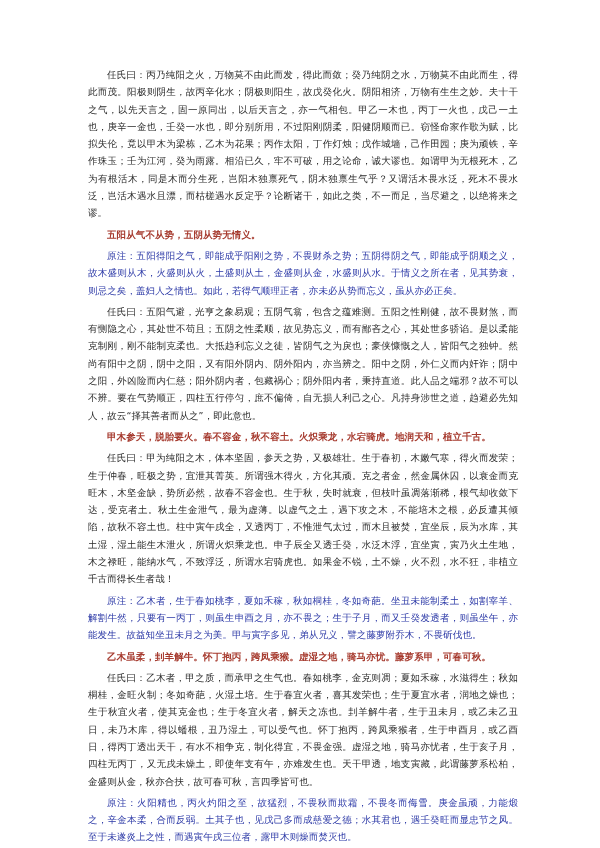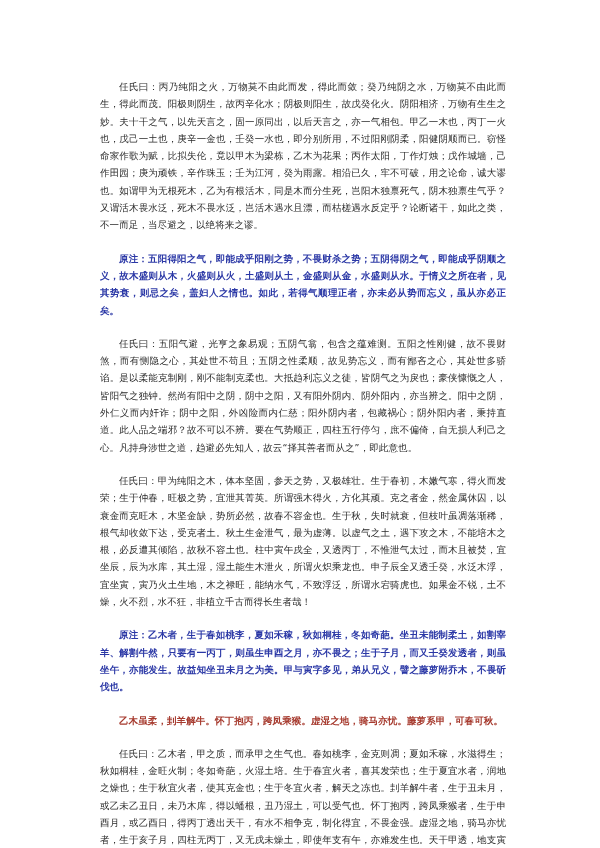--- a/index.html
+++ b/index.html
@@ -14,41 +14,43 @@
     font-family: "DejaVu Sans", sans-serif;
   }
   .page {
     box-sizing: border-box;
     width: 600px;
     height: 848px;
     padding: 62px 78px 20px 84px;
     background: #ffffff;
   }
   .doc-body p.para {
-    margin: 16px;
+    margin: 4px;
     padding: 0;
     font-size: 9.5px;
     line-height: 17.3px;
     text-align: justify;
     text-justify: inter-ideograph;
     text-indent: 2em;
     word-break: break-all;
     letter-spacing: 0.1px;
   }
   .para.ren-commentary { color: #2a2a2a; }
   .para.classic-verse  { color: #a63a2e; font-weight: bold; }
-  .para.original-note  { color: #2b38a6; font-weight: bold; }
+  .para.original-note  { color: #2b38a6; font-weight: normal; }
 </style>
 </head>
 <body>
 
 <div class="page">
   <div class="doc-body" id="doc-body">
       <p class="para ren-commentary">任氏曰：丙乃纯阳之火，万物莫不由此而发，得此而敛；癸乃纯阴之水，万物莫不由此而生，得此而茂。阳极则阴生，故丙辛化水；阴极则阳生，故戊癸化火。阴阳相济，万物有生生之妙。夫十干之气，以先天言之，固一原同出，以后天言之，亦一气相包。甲乙一木也，丙丁一火也，戊己一土也，庚辛一金也，壬癸一水也，即分别所用，不过阳刚阴柔，阳健阴顺而已。窃怪命家作歌为赋，比拟失伦，竟以甲木为梁栋，乙木为花果；丙作太阳，丁作灯烛；戊作城墙，己作田园；庚为顽铁，辛作珠玉；壬为江河，癸为雨露。相沿已久，牢不可破，用之论命，诚大谬也。如谓甲为无根死木，乙为有根活木，同是木而分生死，岂阳木独禀死气，阴木独禀生气乎？又谓活木畏水泛，死木不畏水泛，岂活木遇水且漂，而枯槎遇水反定乎？论断诸干，如此之类，不一而足，当尽避之，以绝将来之谬。</p>
+      <p class="para classic-verse">五阳从气不从势，五阴从势无情义。</p>
       <p class="para original-note">原注：五阳得阳之气，即能成乎阳刚之势，不畏财杀之势；五阴得阴之气，即能成乎阴顺之义，故木盛则从木，火盛则从火，土盛则从土，金盛则从金，水盛则从水。于情义之所在者，见其势衰，则忌之矣，盖妇人之情也。如此，若得气顺理正者，亦未必从势而忘义，虽从亦必正矣。</p>
       <p class="para ren-commentary">任氏曰：五阳气避，光亨之象易观；五阴气翕，包含之蕴难测。五阳之性刚健，故不畏财煞，而有恻隐之心，其处世不苟且；五阴之性柔顺，故见势忘义，而有鄙吝之心，其处世多骄谄。是以柔能克制刚，刚不能制克柔也。大抵趋利忘义之徒，皆阴气之为戾也；豪侠慷慨之人，皆阳气之独钟。然尚有阳中之阴，阴中之阳，又有阳外阴内、阴外阳内，亦当辨之。阳中之阴，外仁义而内奸诈；阴中之阳，外凶险而内仁慈；阳外阴内者，包藏祸心；阴外阳内者，秉持直道。此人品之端邪？故不可以不辨。要在气势顺正，四柱五行停匀，庶不偏倚，自无损人利己之心。凡持身涉世之道，趋避必先知人，故云“择其善者而从之”，即此意也。</p>
+      <p class="para classic-verse">甲木参天，脱胎要火。春不容金，秋不容土。火炽乘龙，水宕骑虎。地润天和，植立千古。</p>
       <p class="para ren-commentary">任氏曰：甲为纯阳之木，体本坚固，参天之势，又极雄壮。生于春初，木嫩气寒，得火而发荣；生于仲春，旺极之势，宜泄其菁英。所谓强木得火，方化其顽。克之者金，然金属休囚，以衰金而克旺木，木坚金缺，势所必然，故春不容金也。生于秋，失时就衰，但枝叶虽凋落渐稀，根气却收敛下达，受克者土。秋土生金泄气，最为虚薄。以虚气之土，遇下攻之木，不能培木之根，必反遭其倾陷，故秋不容土也。柱中寅午戌全，又透丙丁，不惟泄气太过，而木且被焚，宜坐辰，辰为水库，其土湿，湿土能生木泄火，所谓火炽乘龙也。申子辰全又透壬癸，水泛木浮，宜坐寅，寅乃火土生地，木之禄旺，能纳水气，不致浮泛，所谓水宕骑虎也。如果金不锐，土不燥，火不烈，水不狂，非植立千古而得长生者哉！</p>
       <p class="para original-note">原注：乙木者，生于春如桃李，夏如禾稼，秋如桐桂，冬如奇葩。坐丑未能制柔土，如割宰羊、解割牛然，只要有一丙丁，则虽生申酉之月，亦不畏之；生于子月，而又壬癸发透者，则虽坐午，亦能发生。故益知坐丑未月之为美。甲与寅字多见，弟从兄义，譬之藤萝附乔木，不畏斫伐也。</p>
       <p class="para classic-verse">乙木虽柔，刲羊解牛。怀丁抱丙，跨凤乘猴。虚湿之地，骑马亦忧。藤萝系甲，可春可秋。</p>
       <p class="para ren-commentary">任氏曰：乙木者，甲之质，而承甲之生气也。春如桃李，金克则凋；夏如禾稼，水滋得生；秋如桐桂，金旺火制；冬如奇葩，火湿土培。生于春宜火者，喜其发荣也；生于夏宜水者，润地之燥也；生于秋宜火者，使其克金也；生于冬宜火者，解天之冻也。刲羊解牛者，生于丑未月，或乙未乙丑日，未乃木库，得以蟠根，丑乃湿土，可以受气也。怀丁抱丙，跨凤乘猴者，生于申酉月，或乙酉日，得丙丁透出天干，有水不相争克，制化得宜，不畏金强。虚湿之地，骑马亦忧者，生于亥子月，四柱无丙丁，又无戌未燥土，即使年支有午，亦难发生也。天干甲透，地支寅藏，此谓藤萝系松柏，金盛则从金，秋亦合扶，故可春可秋，言四季皆可也。</p>
       <p class="para original-note">原注：火阳精也，丙火灼阳之至，故猛烈，不畏秋而欺霜，不畏冬而侮雪。庚金虽顽，力能煅之，辛金本柔，合而反弱。土其子也，见戊己多而成慈爱之德；水其君也，遇壬癸旺而显忠节之风。至于未遂炎上之性，而遇寅午戌三位者，露甲木则燥而焚灭也。</p>
     </div>
 </div>
 
 </body></html>

